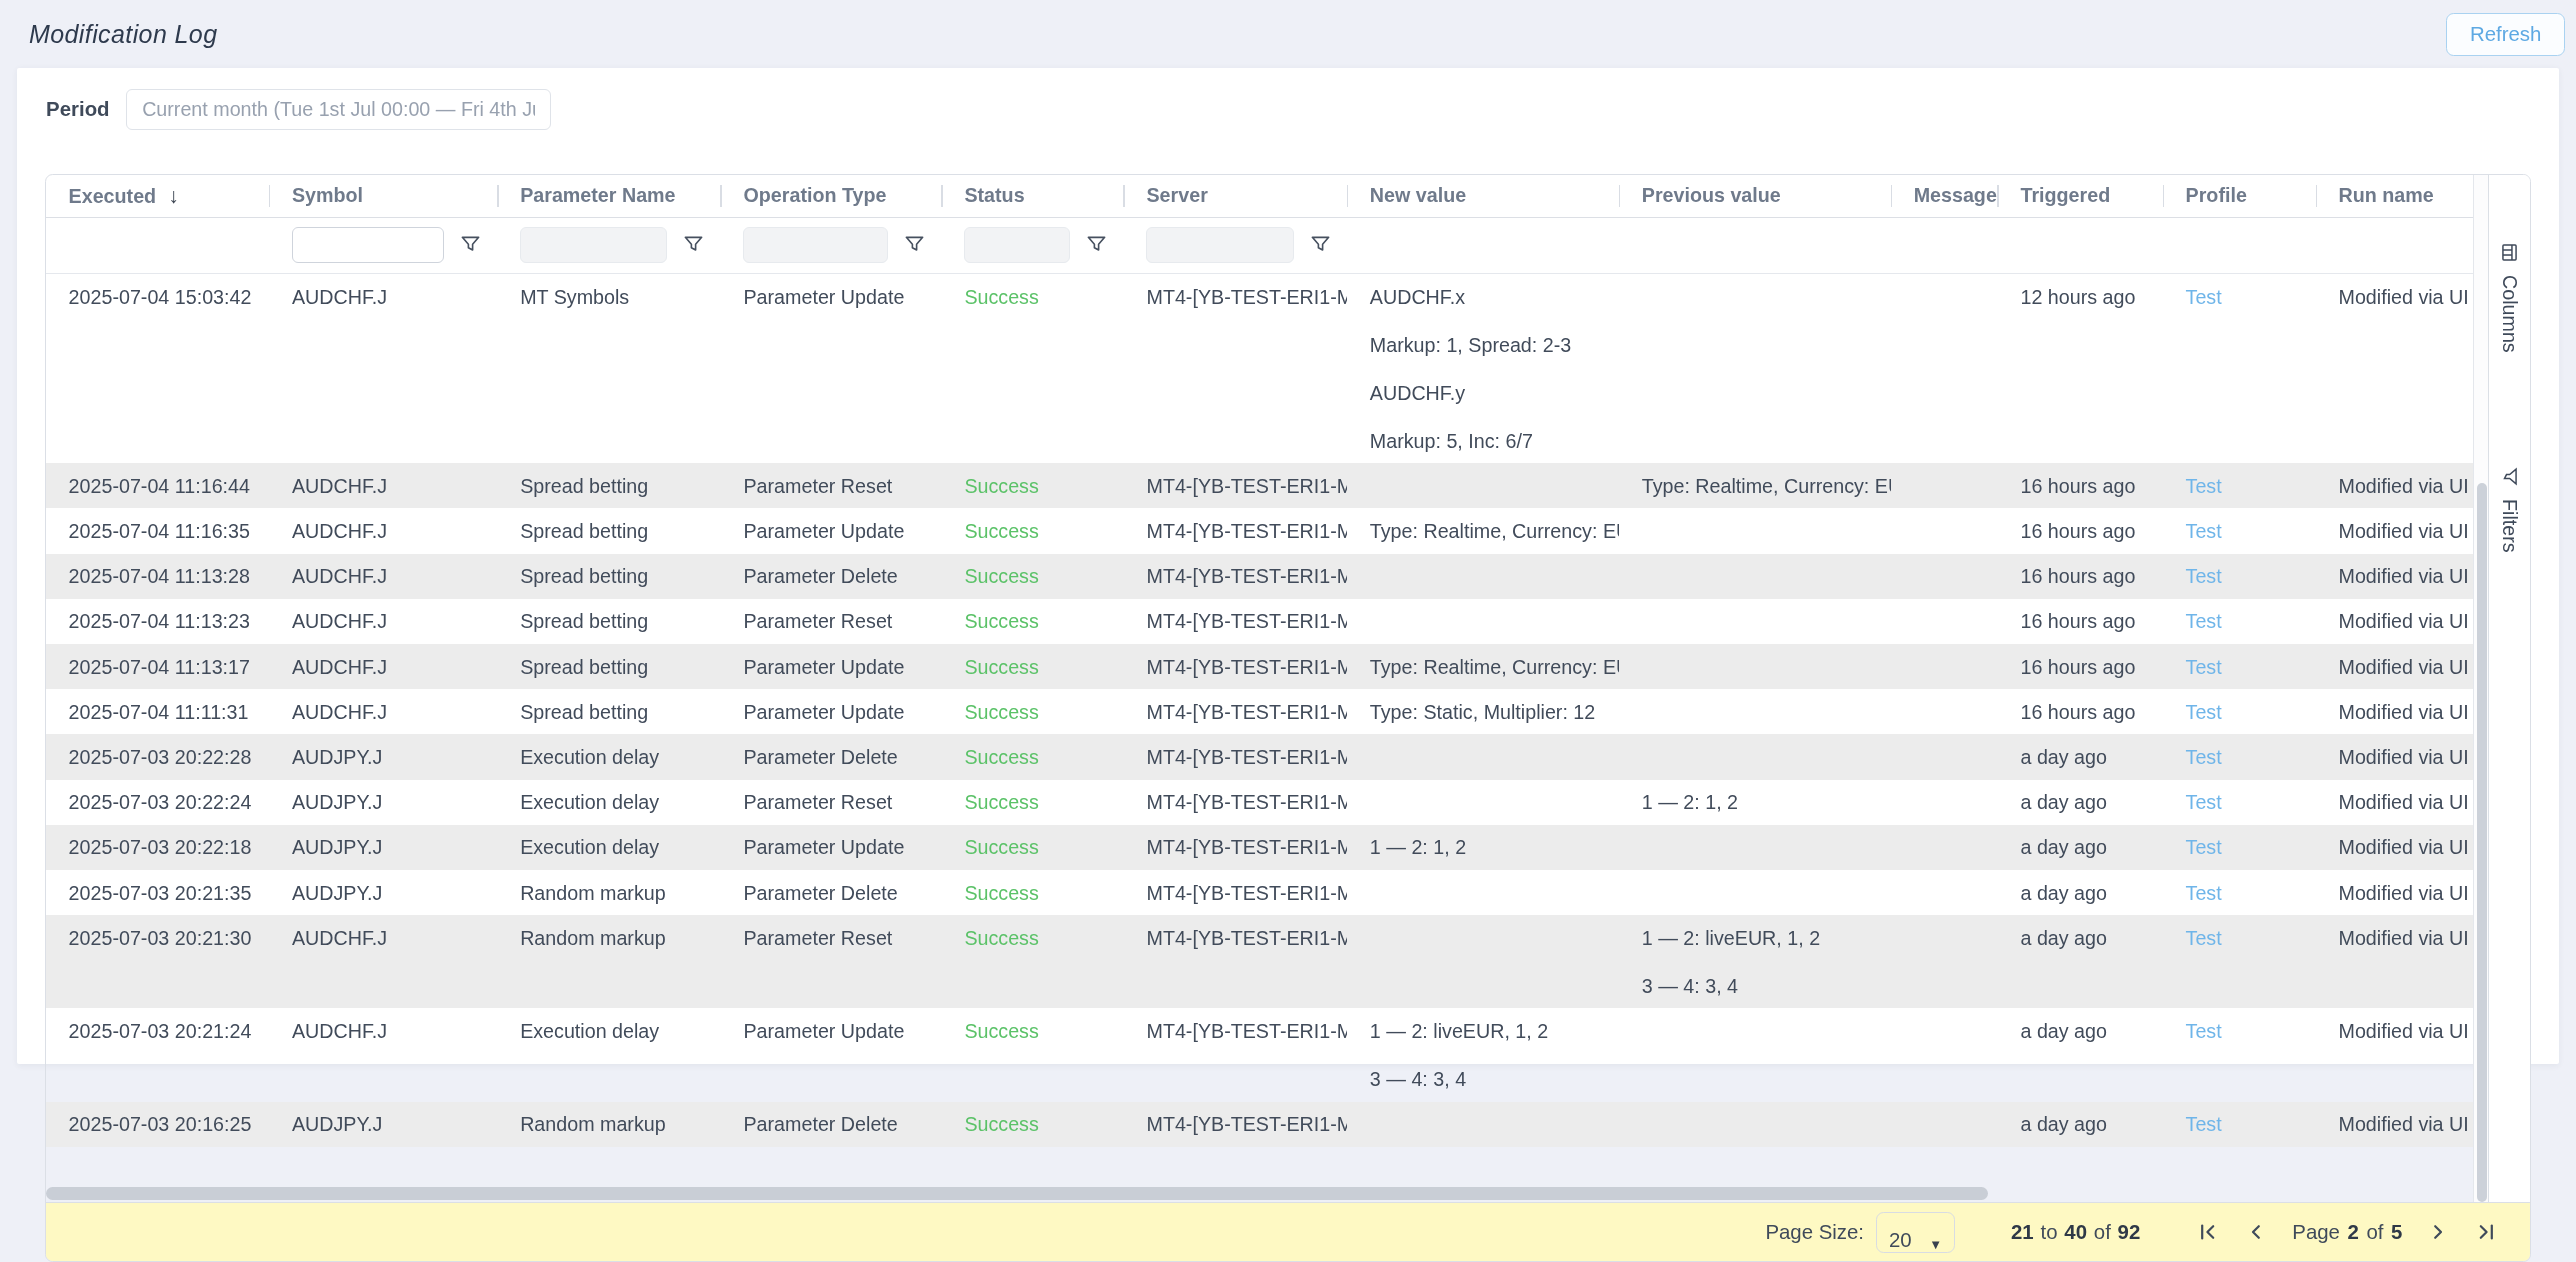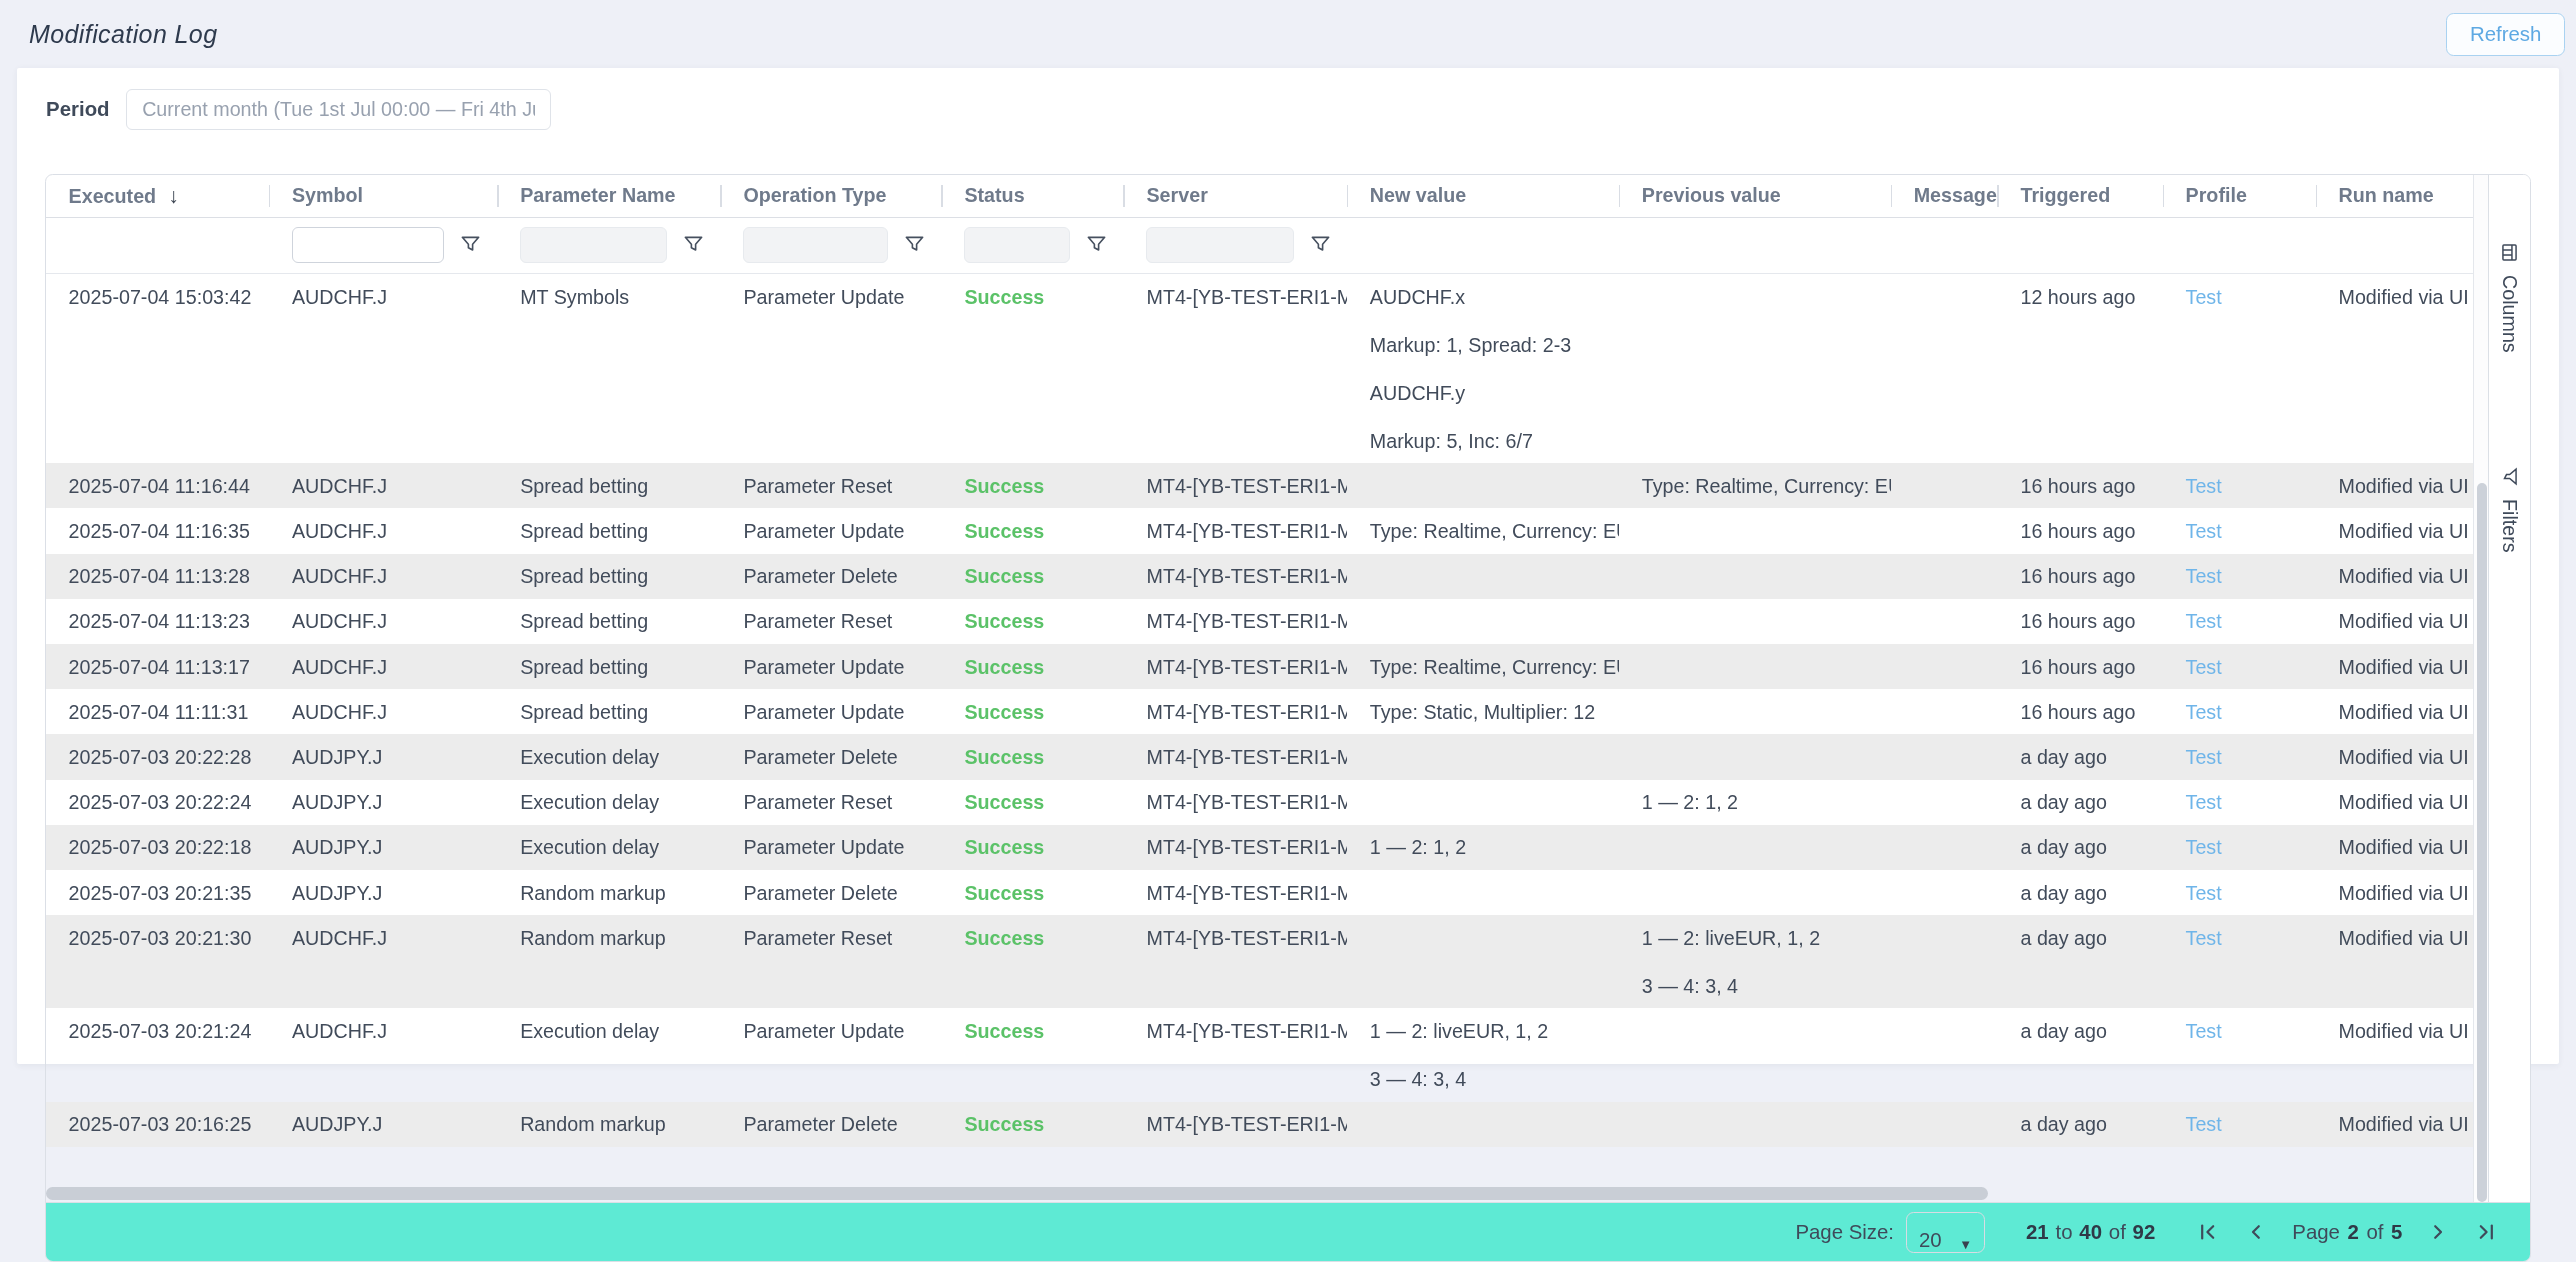--- a/index.html
+++ b/index.html
@@ -63,43 +63,43 @@
   .funnel { flex:none; width:23px; height:23px; cursor:pointer; display:inline-flex; }
   .funnel svg { width:23px; height:23px; stroke:#46505f; fill:none; stroke-width:1.7; stroke-linejoin:round; }
 
   tbody td {
     font-size:19.7px; color:#414b5a; padding:10.6px 7.6px 10.6px 23px;
     vertical-align:top; line-height:24px; white-space:nowrap; overflow:hidden; text-overflow:clip;
   }
   tbody tr.striped { background:var(--stripe); }
   .value-line { height:48px; line-height:24px; }
   .value-line:last-child { height:auto; }
-  .status-text { color:var(--success);font-weight:bold; }
+  .status-text { color:var(--success); }
   .profile-link { color:var(--link); cursor:pointer; }
 
   
   .vscroll { width:15px; border-left:1.5px solid #e4e7ec; background:#fcfcfd; position:relative; flex:none; }
   .vscroll-thumb { position:absolute; bottom:0; left:2.3px; width:9.8px; height:70%; background:#ccd1d9; border-radius:6px; }
   .hscroll { height:16.6px; position:relative; flex:none; }
   .hscroll-thumb { position:absolute; left:0; top:1.5px; height:13px; width:80%; background:#c9ced6; border-radius:6.8px; }
 
   
   .side-strip {
     width:42px; border-left:1.5px solid var(--grid-border); flex:none;
     display:flex; flex-direction:column; align-items:center; padding-top:67px; gap:113px; background:#fff;
   }
   .strip-item { display:flex; flex-direction:column; align-items:center; gap:12px; cursor:pointer; color:#3f4a5a; }
   .strip-item svg { width:21px; height:21px; stroke:#3f4a5a; fill:none; stroke-width:1.7; transform:rotate(90deg); }
   .strip-label { writing-mode:vertical-rl; font-size:19.7px; }
 
   
   .grid-footer {
     height:59px; flex:none; border-top:1.5px solid var(--grid-border);
-    display:flex; align-items:center; justify-content:flex-end; gap:41px; padding:0 32px;
-    font-size:20.4px; color:#3f4a5a; background:#5eead4;
+    display:flex; align-items:center; justify-content:flex-end; gap:56px; padding:0 32px;
+    font-size:20.4px; color:#3f4a5a; background:#fef9c3;
   }
   .page-size { display:flex; align-items:center; gap:12px; }
   .select-box {
     border:1.5px solid #d8dce3; border-radius:7.6px; height:41px; min-width:79px;
     display:flex; align-items:flex-end; justify-content:space-between; padding:0 12px; gap:12px; cursor:pointer;
   }
   .caret { font-size:13px; color:#39424f; }
   .summary { display:flex; gap:6.8px; }
   .summary b, .pager b { color:#2f3947; }
   .pager { display:flex; align-items:center; gap:24px; }

